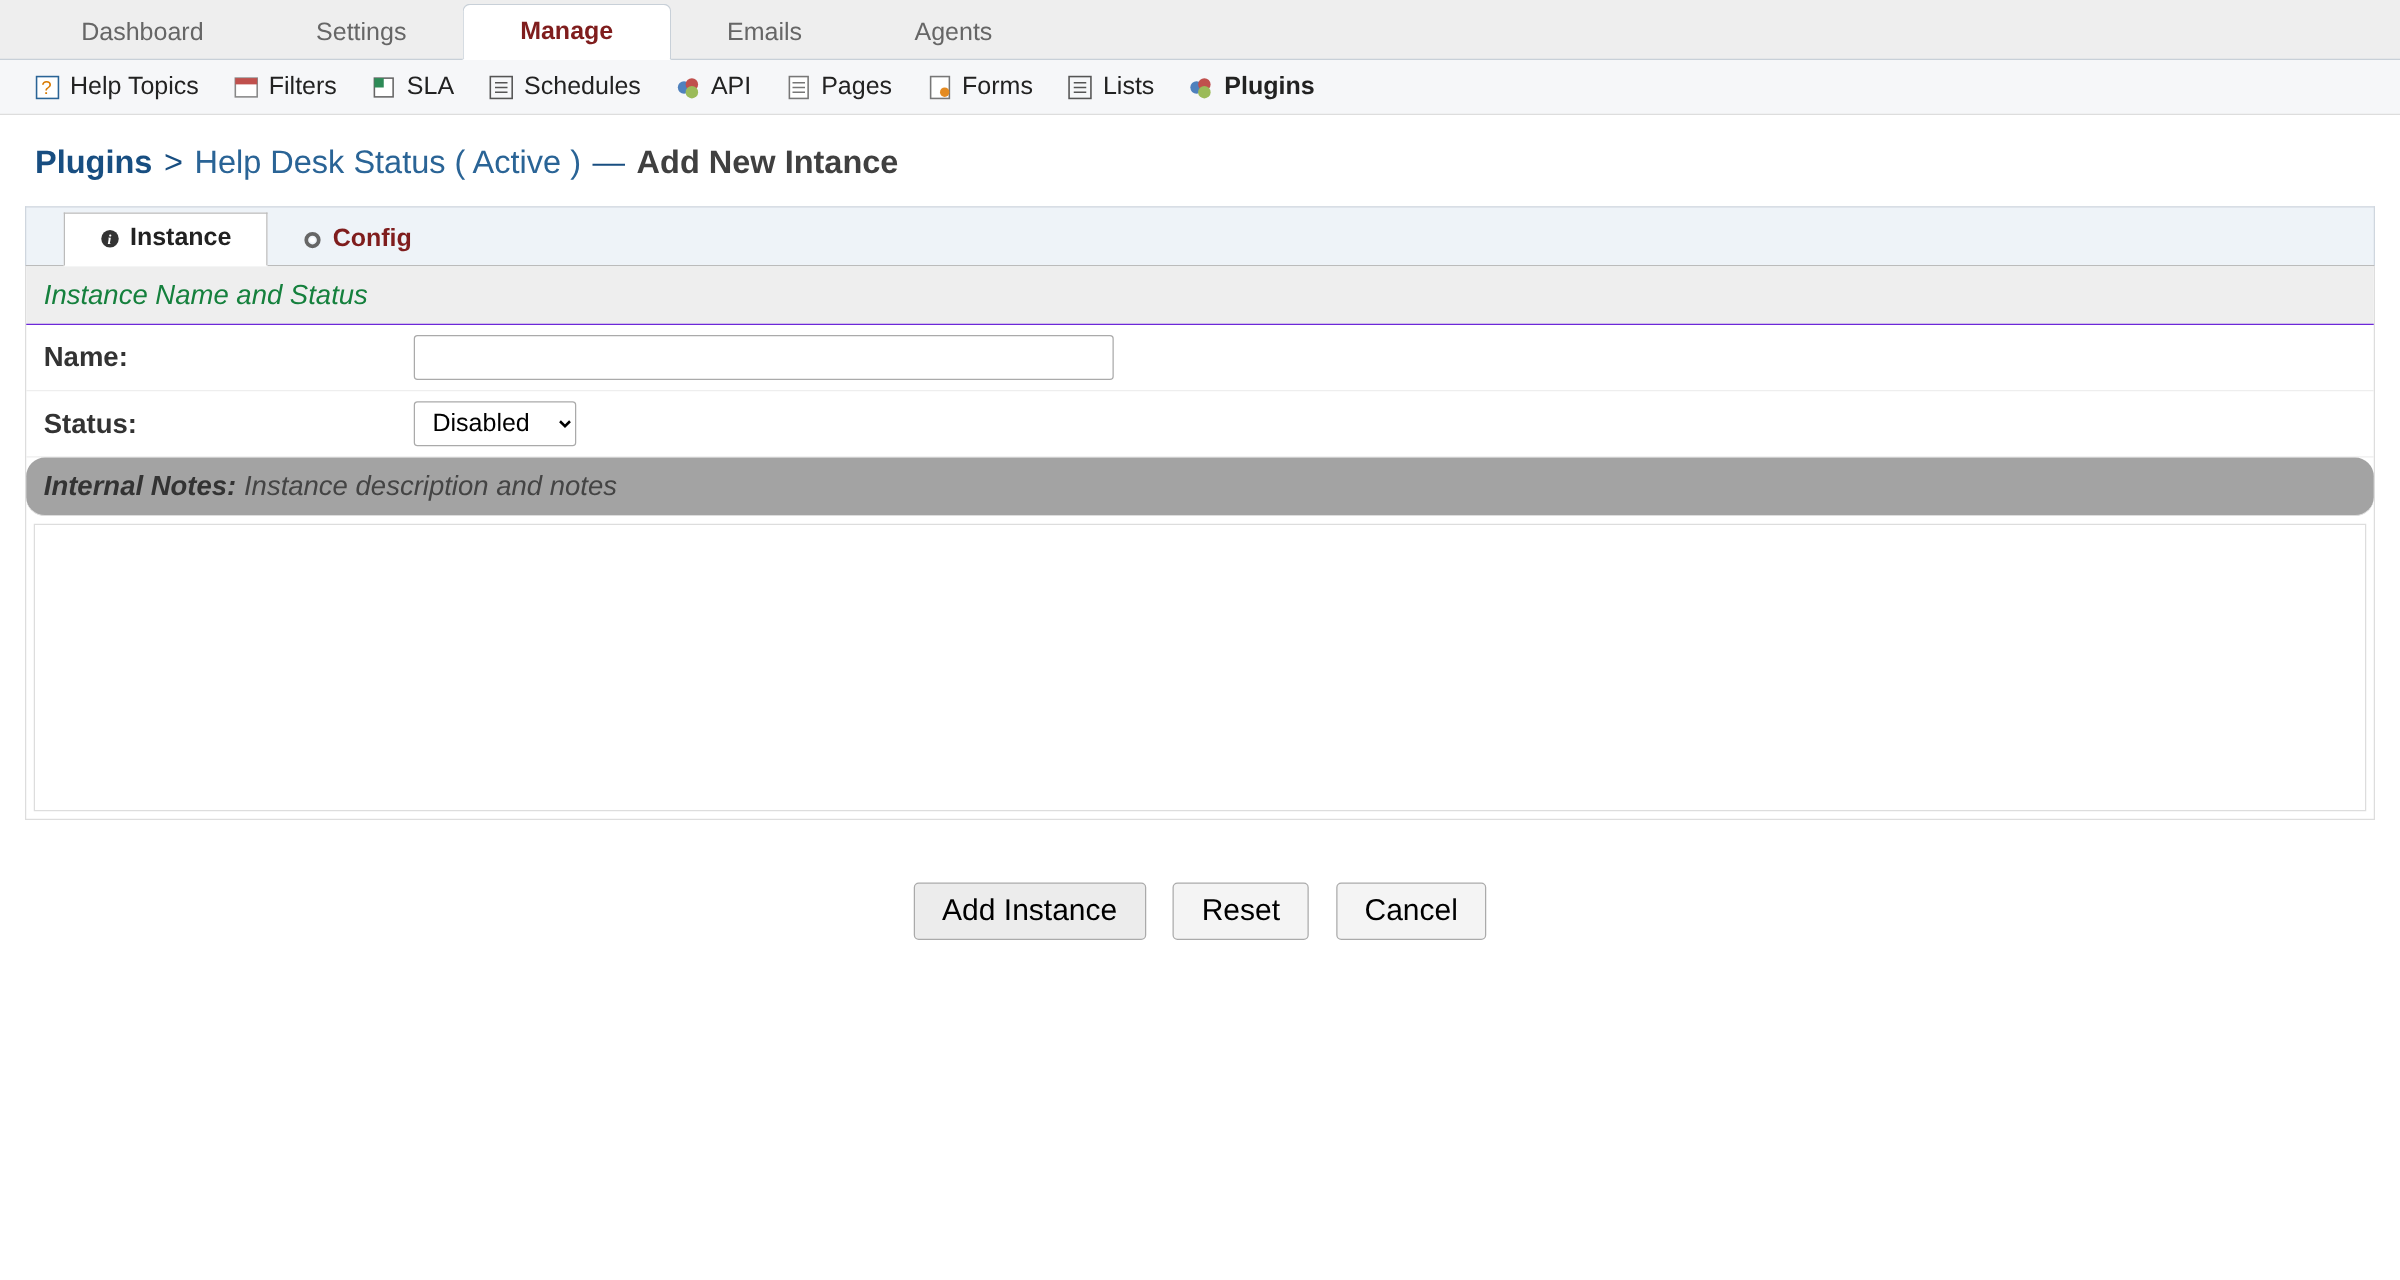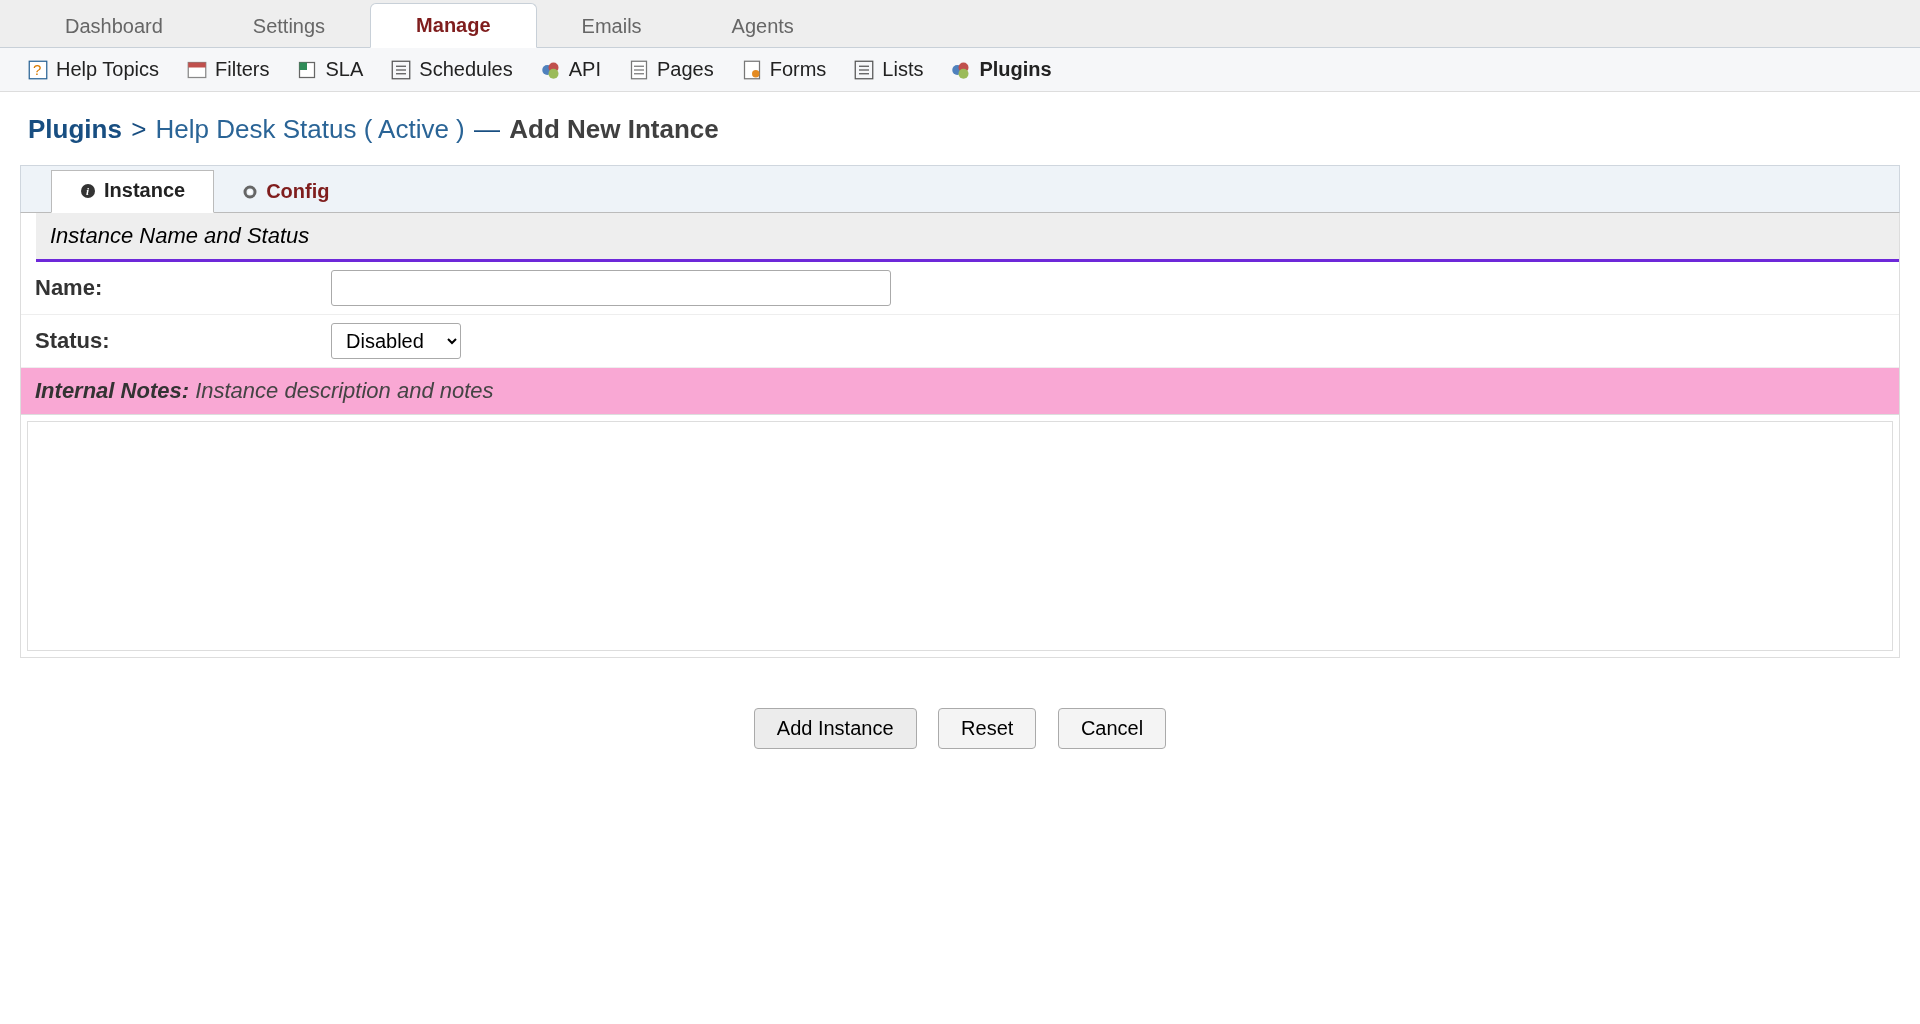--- a/index.html
+++ b/index.html
@@ -106,26 +106,25 @@
   .formtab .ticon { width: 16px; height: 16px; display:inline-flex; align-items:center; }
 
   
   .form-table {
     margin: 0 20px;
     border: 1px solid #ddd;
     border-top: none;
   }
   .section-row {
     background: #eee;
-    border-bottom: 3px solid #6d28d9;
+    border-bottom: 1px solid #6d28d9;
     padding: 10px 14px;
     font-style: italic;
-    color: #000000;
+    color: #15803d;
     font-size: 22px;
-    margin-left: 15px;
   }
   .field-row {
     display: flex;
     border-bottom: 1px solid #eee;
     align-items: center;
     padding: 8px 10px;
     min-height: 50px;
   }
   .field-label {
     width: 300px;
@@ -144,41 +143,42 @@
   .field-ctrl select {
     height: 36px;
     border: 1px solid #aaa;
     border-radius: 3px;
     padding: 4px 10px;
     font-size: 20px;
     min-width: 130px;
     background: #fff;
   }
   .notes-row {
-    background: #f9a8d4;
+    background: #a3a3a3;
     padding: 10px 14px;
     font-size: 22px;
     border-bottom: 1px solid #ddd;
+    border-radius: 15px;
   }
   .notes-row .label { font-style: italic; font-weight: 700; }
   .notes-row .hint { font-style: italic; color: #444;}
   .notes-area {
     margin: 6px;
     border: 1px solid #ddd;
     height: 230px;
     background: #fff;
   }
   .notes-area textarea { width: 100%; height: 100%; border: none; resize: none; padding: 8px; font-size: 18px; outline: none;}
 
   .button-row {
     text-align: center;
     padding: 50px 0 30px;
   }
   .button-row button {
-    font-size: 20px;
+    font-size: 24px;
     padding: 8px 22px;
     margin: 0 8px;
     border: 1px solid #aaa;
     border-radius: 4px;
     background: #f4f4f4;
     cursor: pointer;
   }
   .button-row button.primary { background: #ececec; }
 
 </style>

